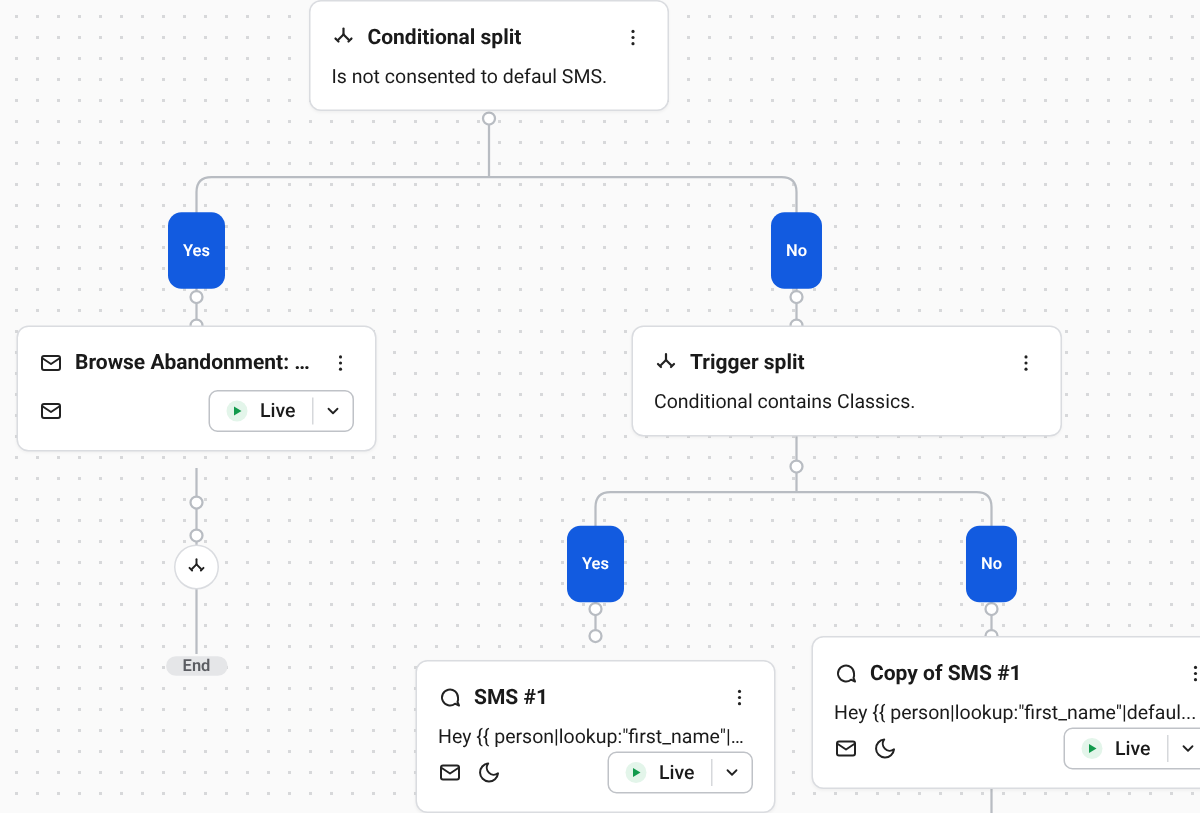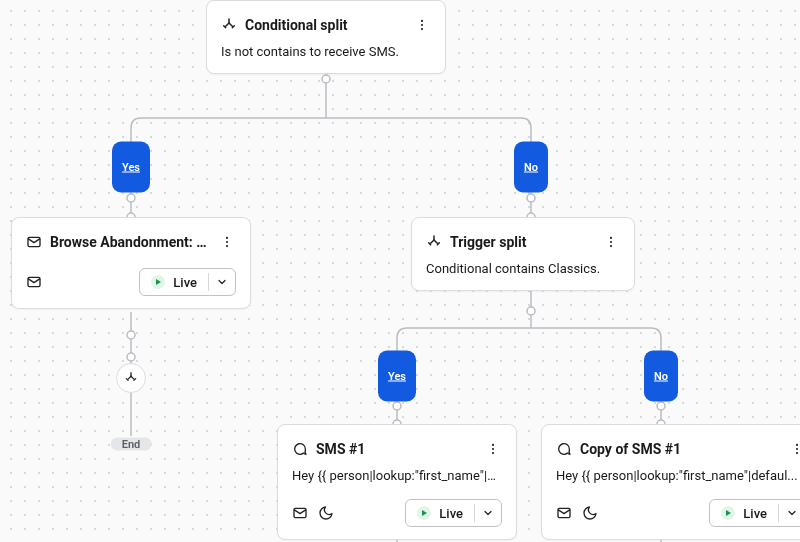--- a/index.html
+++ b/index.html
@@ -21,21 +21,20 @@
     background-size:14px 14px;
     background-position:4px 4px;
   }
   svg.connectors{position:absolute;inset:0;width:800px;height:542px;pointer-events:none}
 
   .pill{
     position:absolute;
     background:var(--pill);color:#fff;font-size:11px;font-weight:600;
     padding:20px 10px;border-radius:9px;line-height:1;
     transform:translate(-50%,-50%);
-    text-decoration:underline;
   }
   .endpill{
     position:absolute;background:var(--endbg);color:#5b5d62;
     font-size:11px;font-weight:600;padding:0 11px;border-radius:10px;
     transform:translate(-50%,-50%)
   }
   .small-node{
     position:absolute;width:30px;height:30px;background:#fff;border:1px solid var(--border);
     border-radius:50%;display:flex;align-items:center;justify-content:center;
     transform:translate(-50%,-50%)
@@ -43,21 +42,21 @@
 
   .card{
     position:absolute;background:var(--card);border:1px solid var(--border);border-radius:8px;
     box-shadow:0 1px 2px rgba(0,0,0,.04);
     padding:12px 14px;
   }
   .card .head{display:flex;align-items:center;gap:8px;margin-bottom:6px}
   .card .head .title{font-size:14px;font-weight:700;color:var(--text);white-space:nowrap;overflow:hidden;text-overflow:ellipsis;flex:1}
   .card .desc{font-size:13px;color:var(--muted);line-height:1.4;white-space:nowrap;overflow:hidden;text-overflow:ellipsis}
   .card .more{width:18px;height:24px;display:flex;align-items:center;justify-content:center;cursor:pointer;border-radius:4px;margin-left:auto;flex:0 0 auto}
-  .card .footer{display:flex;align-items:center;gap:10px;margin-top:14px}
+  .card .footer{display:flex;align-items:center;gap:10px;}
   .card .footer .icons{display:flex;align-items:center;gap:10px;color:#222}
 
   .livebox{margin-left:auto;display:flex;align-items:center;border:1px solid #bfc2c7;border-radius:6px;height:28px;background:#fff}
   .livebox .left{display:flex;align-items:center;gap:8px;padding:0 11px;height:100%;cursor:pointer}
   .livebox .sep{width:1px;height:18px;background:#d6d8db}
   .livebox .right{width:26px;height:100%;display:flex;align-items:center;justify-content:center;cursor:pointer}
   .livebox .lbl{font-size:13px;font-weight:500;color:#1a1a1a}
   .playdot{width:14px;height:14px;border-radius:50%;background:#e3f5ea;display:flex;align-items:center;justify-content:center}
   .playtri{width:0;height:0;border-left:5px solid var(--green);border-top:3px solid transparent;border-bottom:3px solid transparent;margin-left:1px}
 
@@ -141,21 +140,21 @@
     </span>
     <span class="title">Conditional split</span>
     <span class="more">
       <svg width="14" height="14" viewBox="0 0 24 24" fill="#222">
           <circle cx="12" cy="5" r="1.8"></circle>
           <circle cx="12" cy="12" r="1.8"></circle>
           <circle cx="12" cy="19" r="1.8"></circle>
         </svg>
     </span>
   </div>
-  <div class="desc">Is not contains to receive SMS.</div>
+  <div class="desc">Is not consented to defaul SMS.</div>
 </div>
 
 <div class="card" style="left:11px;top:217px;width:240px">
   <div class="head">
     <span class="ico">
       <svg width="16" height="16" viewBox="0 0 24 24" fill="none" stroke="#222" stroke-width="2" stroke-linejoin="round">
           <rect x="3" y="5" width="18" height="14" rx="2"></rect>
           <path d="M3 7l9 6 9-6"></path>
         </svg>
     </span>
@@ -187,21 +186,21 @@
       <div class="sep"></div>
       <div class="right">
         <svg width="12" height="12" viewBox="0 0 24 24" fill="none" stroke="#222" stroke-width="2.4" stroke-linecap="round" stroke-linejoin="round">
             <polyline points="6 9 12 15 18 9"></polyline>
           </svg>
       </div>
     </div>
   </div>
 </div>
 
-<div class="card" style="left:411px;top:217px;width:224px">
+<div class="card" style="left:421px;top:217px;width:287px">
   <div class="head">
     <span class="ico">
       <svg width="16" height="16" viewBox="0 0 24 24" fill="none" stroke="#222" stroke-width="2.2" stroke-linecap="round" stroke-linejoin="round">
           <path d="M12 3v6"></path>
           <path d="M12 9l-5 5"></path>
           <path d="M12 9l5 5"></path>
           <path d="M4 13l3 3"></path>
           <path d="M20 13l-3 3"></path>
         </svg>
     </span>
@@ -210,21 +209,21 @@
       <svg width="14" height="14" viewBox="0 0 24 24" fill="#222">
           <circle cx="12" cy="5" r="1.8"></circle>
           <circle cx="12" cy="12" r="1.8"></circle>
           <circle cx="12" cy="19" r="1.8"></circle>
         </svg>
     </span>
   </div>
   <div class="desc">Conditional contains Classics.</div>
 </div>
 
-<div class="card" style="left:277px;top:424px;width:240px">
+<div class="card" style="left:277px;top:440px;width:240px">
   <div class="head">
     <span class="ico">
       <svg width="16" height="16" viewBox="0 0 24 24" fill="none" stroke="#222" stroke-width="2" stroke-linejoin="round">
           <path d="M20 12a8 8 0 1 0-3 6.2L21 20l-1.5-3.5A7.9 7.9 0 0 0 20 12z"></path>
           <path d="M8 12h.01M12 12h.01M16 12h.01"></path>
         </svg>
     </span>
     <span class="title">SMS #1</span>
     <span class="more">
       <svg width="14" height="14" viewBox="0 0 24 24" fill="#222">

